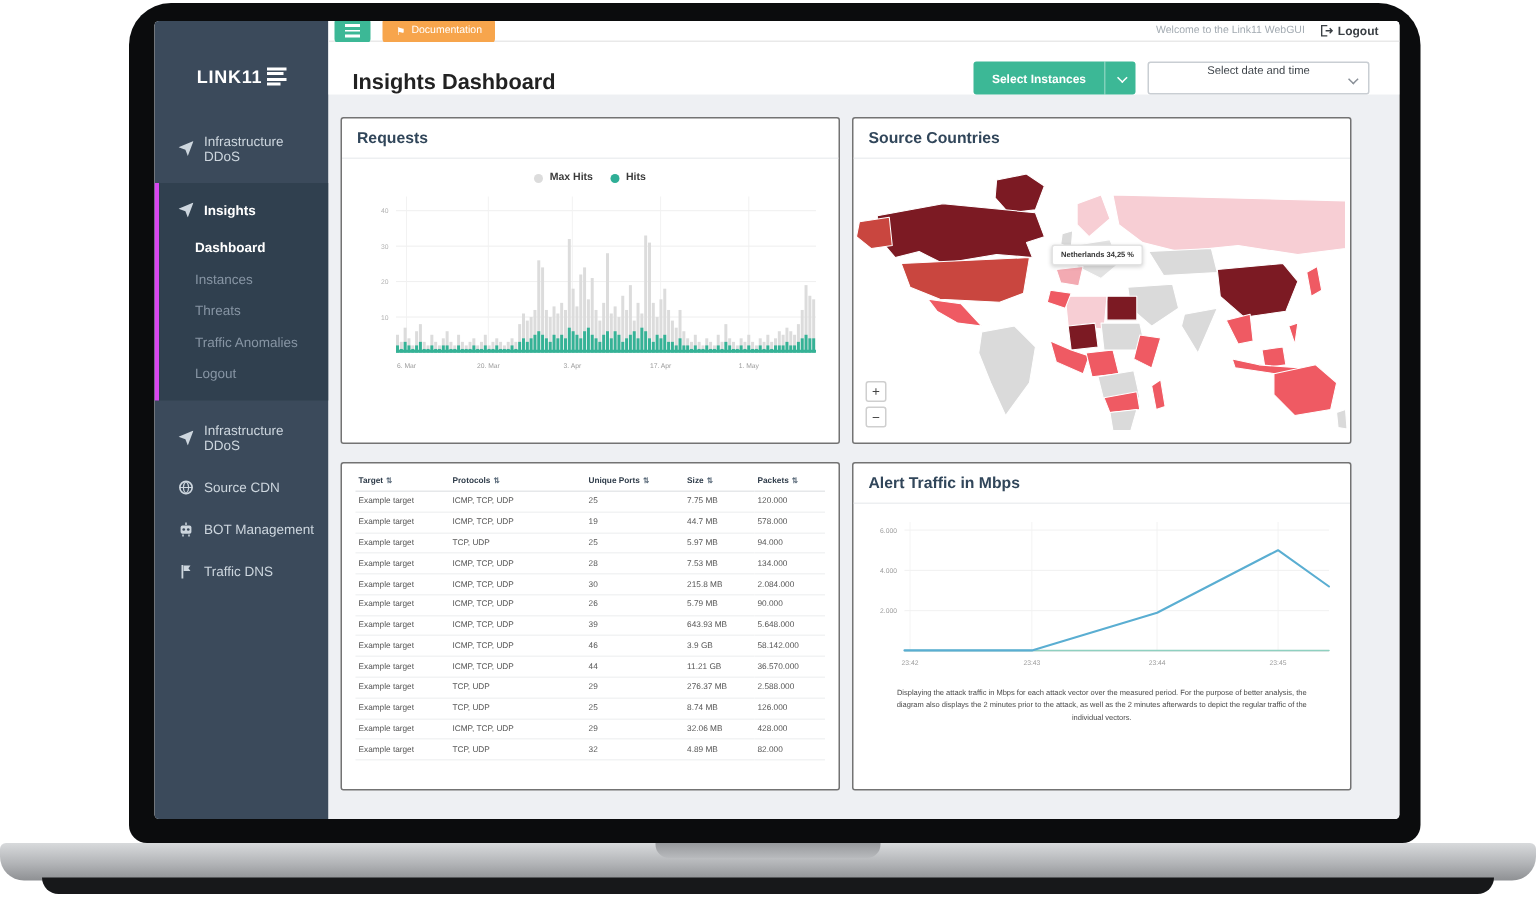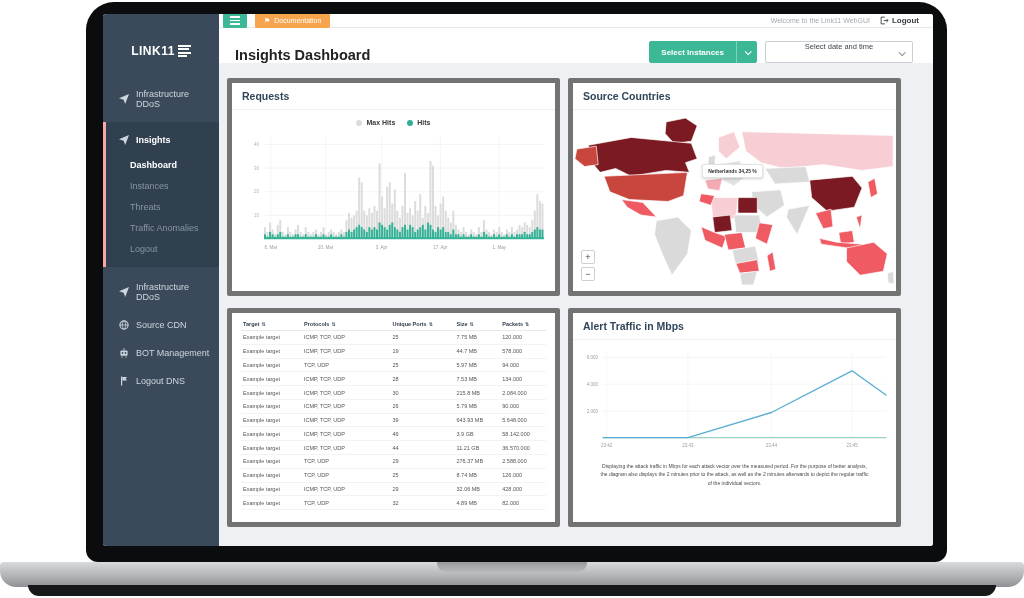--- a/index.html
+++ b/index.html
@@ -25,21 +25,21 @@
   .sidebar { width:116px; flex-shrink:0; background:#3b4a5b; color:#c7d1d9; }
   .logo { display:flex; align-items:center; justify-content:center; gap:3px;
     padding:30px 0 22px 0; color:#fff; font-weight:bold; font-size:12px; letter-spacing:.5px; }
   .logo-bars { display:flex; flex-direction:column; gap:1.5px; }
   .logo-bars i { display:block; height:1.8px; background:#fff; }
   .logo-bars i:nth-child(1){width:13px} .logo-bars i:nth-child(2){width:11px}
   .logo-bars i:nth-child(3){width:13px} .logo-bars i:nth-child(4){width:9px}
   .nav-item { display:flex; align-items:center; gap:7px; padding:9px 8px 9px 16px;
     font-size:9px; color:#cdd6de; cursor:pointer; }
   .nav-item svg { flex-shrink:0; color:#cdd6de; }
-  .grp { background:#30404f; border-left:3px solid #fca5a5; padding:4px 0 8px 0; margin:4px 0 6px 0; }
+  .grp { background:#30404f; border-left:3px solid #d946ef; padding:4px 0 8px 0; margin:4px 0 6px 0; }
   .grp .nav-item { padding-left:13px; color:#fff; font-weight:bold; }
   .subitem { font-size:9px; color:#8795a4; padding:5.5px 8px 5.5px 24px; cursor:pointer; }
   .subitem.on { color:#fff; font-weight:bold; }
 
   
   .main { flex:1; display:flex; flex-direction:column; background:#eef0f3; min-width:0; }
   .navbar { height:14px; background:#fff; border-bottom:1px solid #e9e9e9;
     display:flex; align-items:center; gap:8px; padding:0 14px 0 4px; flex-shrink:0; }
   .hamburger { width:24px; height:17px; background:#3cb896; border-radius:3px;
     display:flex; flex-direction:column; justify-content:center; gap:2px; align-items:center; cursor:pointer; }
@@ -64,21 +64,21 @@
   .chev { width:5px; height:5px; border-right:1.4px solid currentColor;
     border-bottom:1.4px solid currentColor; transform:rotate(45deg) translateY(-1px); }
   .date-select { width:148px; height:22px; background:#fff; border:1px solid #c9ced3;
     border-radius:2px; font-size:7.5px; color:#3e444a; display:flex; align-items:center;
     padding:0 8px; cursor:pointer;flex-direction:column; }
   .date-select .chev { margin-left:auto; color:#8a9098; }
 
   
   .content { flex:1; padding:15px 20px 0 8px; display:grid;
     grid-template-columns:333px 333px; grid-template-rows:218px 219px; gap:12px 8px; }
-  .panel { background:#fff; border:5px solid #737373; border-radius:2px;
+  .panel { background:#fff; border:1px solid #737373; border-radius:2px;
     display:flex; flex-direction:column; overflow:hidden; }
   .panel-h { padding:7px 10px; font-size:10.5px; font-weight:bold; color:#31465a;
     border-bottom:1px solid #edeff1; flex-shrink:0; }
   .panel-b { flex:1; position:relative; overflow:hidden; }
 
   
   .legend { display:flex; justify-content:center; gap:12px; margin:9px 0 1px 0; }
   .legend .li { display:flex; align-items:center; gap:4px; font-size:7px; font-weight:bold;
     color:#3b3b3b; cursor:pointer; }
   .dot { width:6px; height:6px; border-radius:50%; }
@@ -175,21 +175,21 @@
             <circle cx="6.5" cy="5" r="0.9" fill="#3b4a5b"></circle>
             <path d="M3 8.4 V9.6 M7 8.4 V9.6" stroke="currentColor" stroke-width="1"></path>
           </svg>
         <span>BOT Management</span>
       </div>
       <div class="nav-item">
         <svg width="10" height="10" viewBox="0 0 10 10">
             <path d="M2.6 0.6 V9.6" stroke="currentColor" stroke-width="1.2"></path>
             <path d="M3.4 1 H8 L6.6 2.8 L8 4.6 H3.4 Z" fill="currentColor"></path>
           </svg>
-        <span>Logout DNS</span>
+        <span>Traffic DNS</span>
       </div>
     </aside>
 
     <div class="main">
 
       <div class="navbar">
         <div class="hamburger">
             <i></i>
             <i></i>
             <i></i>

